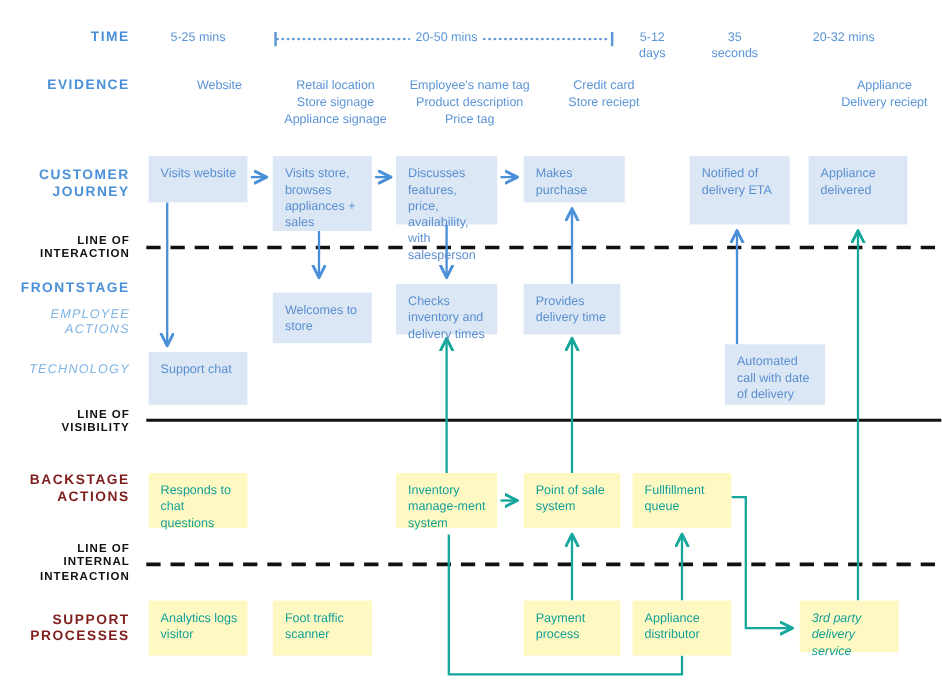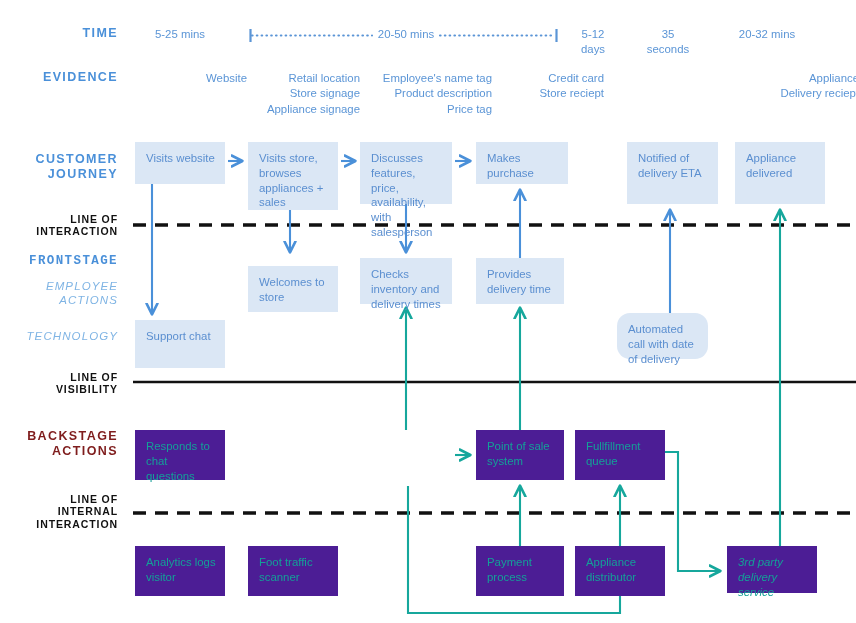--- a/index.html
+++ b/index.html
@@ -24,28 +24,28 @@
   .rowlabel.line{
     color:#111111;letter-spacing:0.9px;font-size:10.5px;font-weight:bold;
   }
 
   .box{
     position:absolute;box-sizing:border-box;
     padding:9px 9px 6px 11px;line-height:1.3;
     font-size:11.4px;
   }
   .box.blue{background:#dbe7f5;color:#5b8fd0;}
-  .box.teal{background:#4c1d95;color:#14a098;}
+  .box.teal{background:#fef9c3;color:#14a098;}
 
   .timecell{
     position:absolute;text-align:center;font-size:11.4px;
     line-height:1.35;color:#5b95d6;white-space:pre-line;
   }
   .evcell{
-    position:absolute;text-align:right;font-size:11.4px;
+    position:absolute;text-align:center;font-size:11.4px;
     line-height:1.35;color:#5b95d6;white-space:pre-line;
   }
 </style>
 </head>
 <body>
 
 <div id="stage">
 
   <svg id="wires" viewBox="0 0 856 623" xmlns="http://www.w3.org/2000/svg">
     <defs>
@@ -98,31 +98,33 @@
 
     <path d="M620,596 L620,613 L408,613 L408,486" fill="none" stroke="#16a79c" stroke-width="2.1" stroke-linejoin="miter"></path>
   </svg>
 
   <div class="rowlabel" style="left:0;top:26px;width:118px;">TIME</div>
   <div class="rowlabel" style="left:0;top:70px;width:118px;">EVIDENCE</div>
   <div class="rowlabel" style="left:0;top:144px;width:118px;margin-top:8px;">CUSTOMER
 JOURNEY</div>
   <div class="rowlabel line" style="left:0;top:213px;width:118px;">LINE OF
 INTERACTION</div>
-  <div class="rowlabel" style="left:0;top:254px;width:118px;font-family:Liberation Mono, monospace;">FRONTSTAGE</div>
+  <div class="rowlabel" style="left:0;top:254px;width:118px;">FRONTSTAGE</div>
   <div class="rowlabel sub" style="left:0;top:280px;width:118px;">EMPLOYEE
 ACTIONS</div>
   <div class="rowlabel sub" style="left:0;top:330px;width:118px;">TECHNOLOGY</div>
   <div class="rowlabel line" style="left:0;top:371px;width:118px;">LINE OF
 VISIBILITY</div>
   <div class="rowlabel teal" style="left:0;top:429px;width:118px;">BACKSTAGE
 ACTIONS</div>
   <div class="rowlabel line" style="left:0;top:493px;width:118px;">LINE OF
 INTERNAL
 INTERACTION</div>
+  <div class="rowlabel teal" style="left:0;top:556px;width:118px;">SUPPORT
+PROCESSES</div>
 
   <div class="timecell" style="left:135px;top:27px;width:90px;">5-25 mins</div>
   <div class="timecell" style="left:372px;top:27px;width:68px;">20-50 mins</div>
   <div class="timecell" style="left:560px;top:27px;width:66px;">5-12
 days</div>
   <div class="timecell" style="left:632px;top:27px;width:72px;">35
 seconds</div>
   <div class="timecell" style="left:718px;top:27px;width:98px;">20-32 mins</div>
 
   <div class="evcell" style="left:152px;top:71px;width:95px;">Website</div>
@@ -142,23 +144,24 @@
   <div class="box blue" style="left:360px;top:142px;width:92px;height:62px;">Discusses features, price, availability, with salesperson</div>
   <div class="box blue" style="left:476px;top:142px;width:92px;height:42px;">Makes purchase</div>
   <div class="box blue" style="left:627px;top:142px;width:91px;height:62px;">Notified of delivery ETA</div>
   <div class="box blue" style="left:735px;top:142px;width:90px;height:62px;">Appliance delivered</div>
 
   <div class="box blue" style="left:248px;top:258px;width:90px;height:46px;margin-top:8px;">Welcomes to store</div>
   <div class="box blue" style="left:360px;top:258px;width:92px;height:46px;">Checks inventory and delivery times</div>
   <div class="box blue" style="left:476px;top:258px;width:88px;height:46px;">Provides delivery time</div>
 
   <div class="box blue" style="left:135px;top:320px;width:90px;height:48px;">Support chat</div>
-  <div class="box blue" style="left:617px;top:313px;width:91px;height:46px;border-radius:13px;">Automated call with date of delivery</div>
+  <div class="box blue" style="left:659px;top:313px;width:91px;height:55px;">Automated call with date of delivery</div>
 
   <div class="box teal" style="left:135px;top:430px;width:90px;height:50px;">Responds to chat questions</div>
+  <div class="box teal" style="left:360px;top:430px;width:92px;height:50px;">Inventory manage-ment system</div>
   <div class="box teal" style="left:476px;top:430px;width:88px;height:50px;">Point of sale system</div>
   <div class="box teal" style="left:575px;top:430px;width:90px;height:50px;">Fullfillment queue</div>
 
   <div class="box teal" style="left:135px;top:546px;width:90px;height:50px;">Analytics logs visitor</div>
   <div class="box teal" style="left:248px;top:546px;width:90px;height:50px;">Foot traffic scanner</div>
   <div class="box teal" style="left:476px;top:546px;width:88px;height:50px;">Payment process</div>
   <div class="box teal" style="left:575px;top:546px;width:90px;height:50px;">Appliance distributor</div>
   <div class="box teal" style="left:727px;top:546px;width:90px;height:47px;font-style:italic;">3rd party delivery service</div>
 
 </div>

